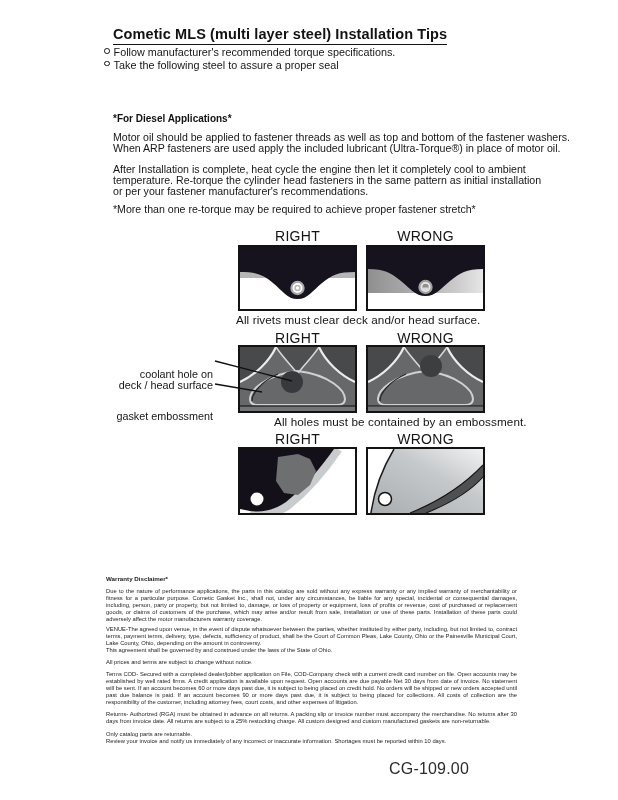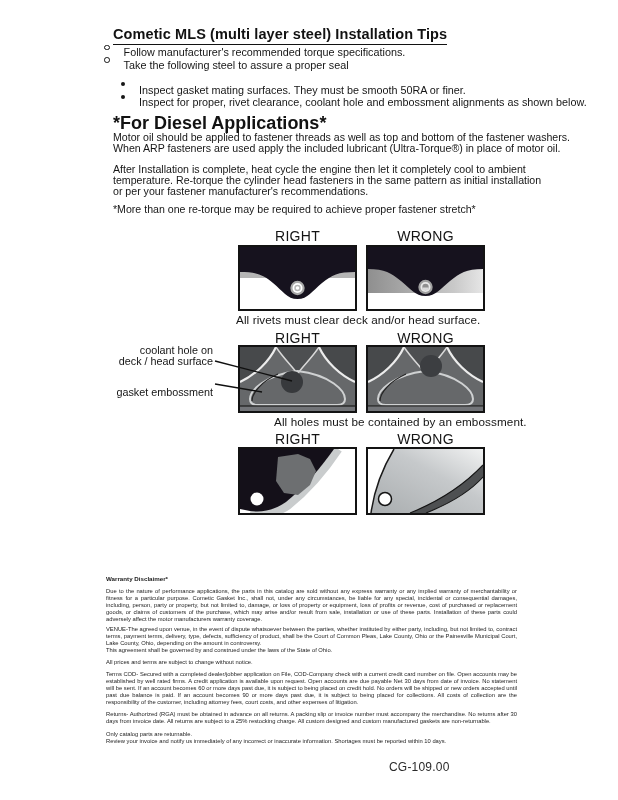--- a/index.html
+++ b/index.html
@@ -6,70 +6,60 @@
   .page{
     position:relative;width:618px;height:800px;background:#ffffff;overflow:hidden;
     font-family:"Liberation Sans","DejaVu Sans",sans-serif;color:#1a1a1a;
   }
   .abs{position:absolute;}
   .title{
     left:113px;top:26px;font-size:14.5px;font-weight:bold;color:#121212;
     border-bottom:1.6px solid #121212;padding-bottom:2px;letter-spacing:.1px;
   }
   .bullets{left:104px;top:46px;font-size:10.8px;line-height:12.6px;color:#161616;}
-  .bullet-row{display:flex;align-items:flex-start;gap:10px;}
+  .bullet-row{display:flex;align-items:center;}
   .b-open{width:3.6px;height:3.6px;border:1.1px solid #161616;border-radius:50%;
     display:inline-block;margin-right:4px;position:relative;top:-1.5px;flex:none;}
   .subbullets{left:121px;top:83.5px;font-size:10.8px;line-height:12.6px;color:#161616;}
   .b-fill{width:4px;height:4px;background:#161616;border-radius:50%;
     display:inline-block;margin-right:4px;position:relative;top:-1.5px;flex:none;}
-  .diesel-head{left:113px;top:113px;font-size:18px;font-weight:bold;color:#121212;}
+  .diesel-head{left:113px;top:113px;font-size:10px;font-weight:bold;color:#121212;}
   .body-par{left:113px;font-size:10.6px;line-height:11.2px;color:#161616;
     white-space:pre-line;width:470px;}
   .par1{top:132px;}
   .par2{top:164px;}
   .note{top:204px;}
   .fig-label{font-size:14px;color:#141414;text-align:center;width:119px;letter-spacing:.3px;}
   .panel{width:119px;height:66px;border:2px solid #131313;box-sizing:border-box;background:#fff;}
   .panel.tall{height:68px;}
   .panel svg{display:block;}
   .caption{font-size:11.7px;color:#151515;white-space:pre-line;line-height:12.4px;letter-spacing:.1px;}
   .annot{font-size:10.8px;line-height:10.9px;color:#151515;text-align:right;
-    width:113px;left:100px;white-space:pre-line;}
+    width:113px;left:100px;white-space:pre-line;margin-top:24px;}
   .warranty{left:106px;width:411px;font-size:5.8px;line-height:7.1px;color:#242424;
     text-align:justify;white-space:pre-line;}
   .war-head{left:106px;top:575px;font-size:6.2px;font-weight:bold;color:#1a1a1a;}
-  .footer{left:389px;top:760px;font-size:12px;color:#2a2a2a;letter-spacing:.2px;}
+  .footer{left:389px;top:760px;font-size:16px;color:#2a2a2a;letter-spacing:.2px;}
   .leader{pointer-events:none;z-index:6;}
 </style>
 </head>
 <body>
 
 <div class="page">
 
   <div class="abs title">Cometic MLS (multi layer steel) Installation Tips</div>
 
   <div class="abs bullets">
     <div class="bullet-row">
         <span class="b-open"></span>
         <span>Follow manufacturer's recommended torque specifications.</span>
       </div>
     <div class="bullet-row">
         <span class="b-open"></span>
         <span>Take the following steel to assure a proper seal</span>
-      </div>
-  </div>
-  <div class="abs subbullets">
-    <div class="bullet-row">
-        <span class="b-fill"></span>
-        <span>Inspect gasket mating surfaces.  They must be smooth 50RA or finer.</span>
-      </div>
-    <div class="bullet-row">
-        <span class="b-fill"></span>
-        <span>Inspect for proper, rivet clearance, coolant hole and embossment alignments as shown below.</span>
       </div>
   </div>
 
   <div class="abs diesel-head">*For Diesel Applications*</div>
   <div class="abs body-par par1">Motor oil should be applied to fastener threads as well as top and bottom of the fastener washers.
 When ARP fasteners are used apply the included lubricant (Ultra-Torque®) in place of motor oil.</div>
   <div class="abs body-par par2">After Installation is complete, heat cycle the engine then let it completely cool to ambient
 temperature. Re-torque the cylinder head fasteners in the same pattern as initial installation
 or per your fastener manufacturer's recommendations.</div>
   <div class="abs body-par note">*More than one re-torque may be required to achieve proper fastener stretch*</div>

